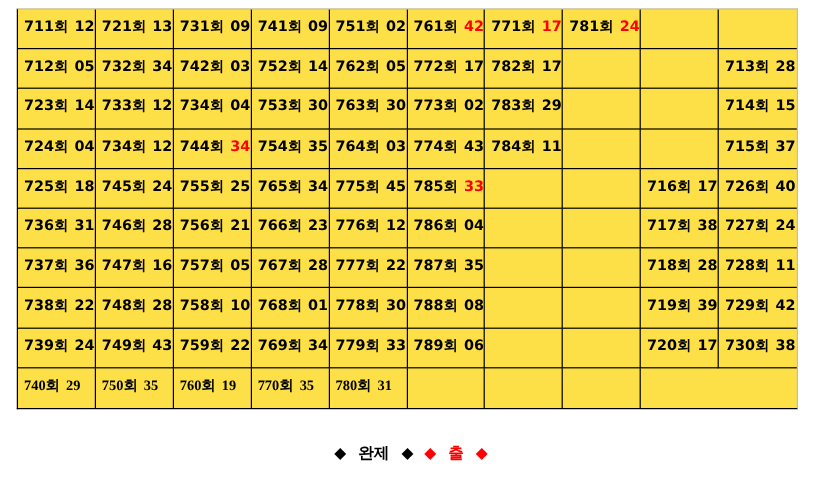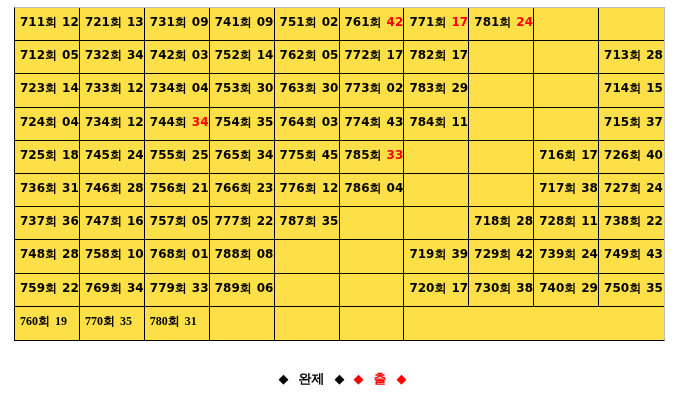--- a/index.html
+++ b/index.html
@@ -127,30 +127,32 @@
       <div class="cell"><span class="round">766회</span><span class="value">23</span></div>
       <div class="cell"><span class="round">776회</span><span class="value">12</span></div>
       <div class="cell"><span class="round">786회</span><span class="value">04</span></div>
       <div class="cell"></div>
       <div class="cell"></div>
       <div class="cell"><span class="round">717회</span><span class="value">38</span></div>
       <div class="cell"><span class="round">727회</span><span class="value">24</span></div>
       <div class="cell"><span class="round">737회</span><span class="value">36</span></div>
       <div class="cell"><span class="round">747회</span><span class="value">16</span></div>
       <div class="cell"><span class="round">757회</span><span class="value">05</span></div>
+      <div class="cell"><span class="round">767회</span><span class="value">28</span></div>
       <div class="cell"><span class="round">777회</span><span class="value">22</span></div>
       <div class="cell"><span class="round">787회</span><span class="value">35</span></div>
       <div class="cell"></div>
       <div class="cell"></div>
       <div class="cell"><span class="round">718회</span><span class="value">28</span></div>
       <div class="cell"><span class="round">728회</span><span class="value">11</span></div>
       <div class="cell"><span class="round">738회</span><span class="value">22</span></div>
       <div class="cell"><span class="round">748회</span><span class="value">28</span></div>
       <div class="cell"><span class="round">758회</span><span class="value">10</span></div>
       <div class="cell"><span class="round">768회</span><span class="value">01</span></div>
+      <div class="cell"><span class="round">778회</span><span class="value">30</span></div>
       <div class="cell"><span class="round">788회</span><span class="value">08</span></div>
       <div class="cell"></div>
       <div class="cell"></div>
       <div class="cell"><span class="round">719회</span><span class="value">39</span></div>
       <div class="cell"><span class="round">729회</span><span class="value">42</span></div>
       <div class="cell"><span class="round">739회</span><span class="value">24</span></div>
       <div class="cell"><span class="round">749회</span><span class="value">43</span></div>
       <div class="cell"><span class="round">759회</span><span class="value">22</span></div>
       <div class="cell"><span class="round">769회</span><span class="value">34</span></div>
       <div class="cell"><span class="round">779회</span><span class="value">33</span></div>

